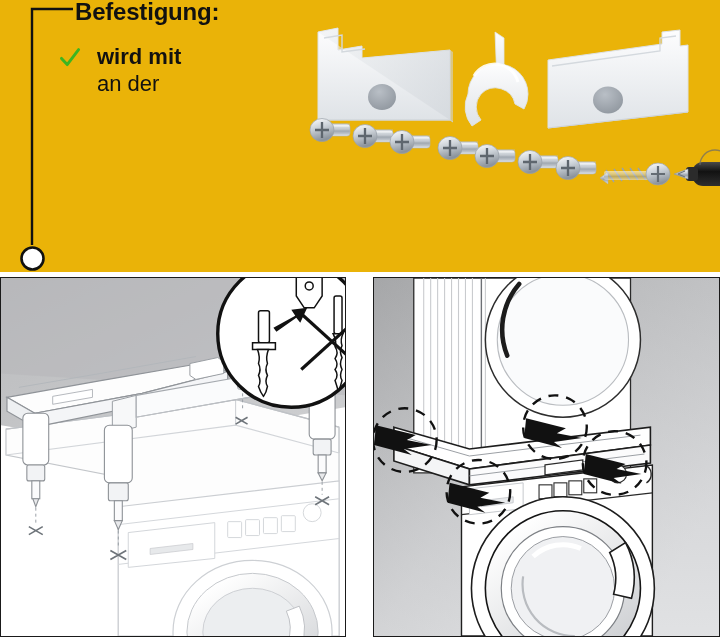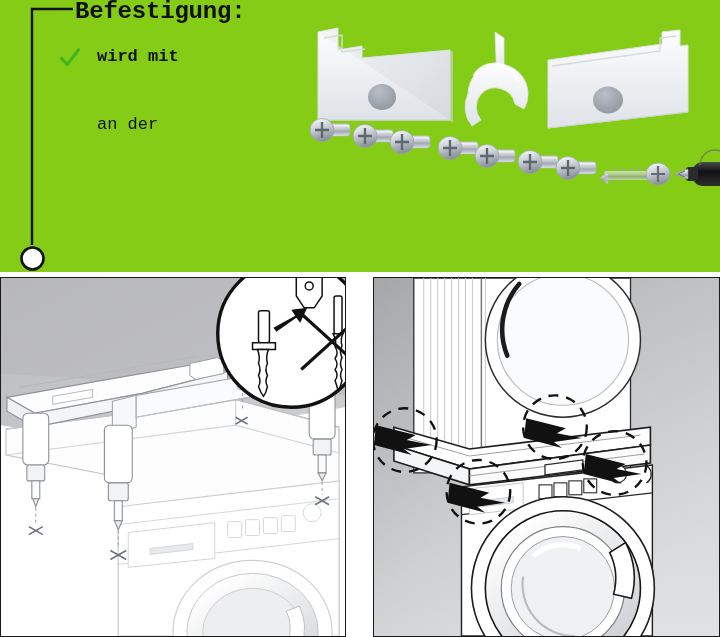--- a/index.html
+++ b/index.html
@@ -3,38 +3,38 @@
 <meta charset="utf-8">
 <style>
   html,body{margin:0;padding:0;background:#ffffff;}
   body{
     width:720px;height:637px;position:relative;overflow:hidden;
     font-family:"Liberation Sans","DejaVu Sans",sans-serif;
     color:#111111;
   }
 
   
-  #top-block{position:absolute;left:0;top:0;width:720px;height:272px;background:#84cc16;font-family:Liberation Mono, monospace;}
+  #top-block{position:absolute;left:0;top:0;width:720px;height:272px;background:#eab308;}
 
   #leader{position:absolute;left:0;top:0;width:120px;height:272px;}
 
   #headline{
     position:absolute;left:75px;top:-2px;
     font-size:24px;font-weight:bold;letter-spacing:-0.2px;
     white-space:nowrap;
   }
 
   #check-icon{position:absolute;left:59px;top:47px;width:22px;height:22px;}
 
   #bullet-text{
     position:absolute;left:97px;top:44px;width:215px;
-    font-size:17px;line-height:26.5px;
+    font-size:22px;line-height:26.5px;
   }
   #bullet-text .b{font-weight:bold;}
-  #bullet-text .n{font-weight:normal;margin-top:41px;}
+  #bullet-text .n{font-weight:normal;}
 
   
   #parts{position:absolute;left:290px;top:24px;width:430px;height:200px;}
 
   
   #panel-left{
     position:absolute;left:0;top:277px;width:346px;height:360px;
     overflow:hidden;border:1px solid #1a1a1a;box-sizing:border-box;
     background:#ffffff;
   }

